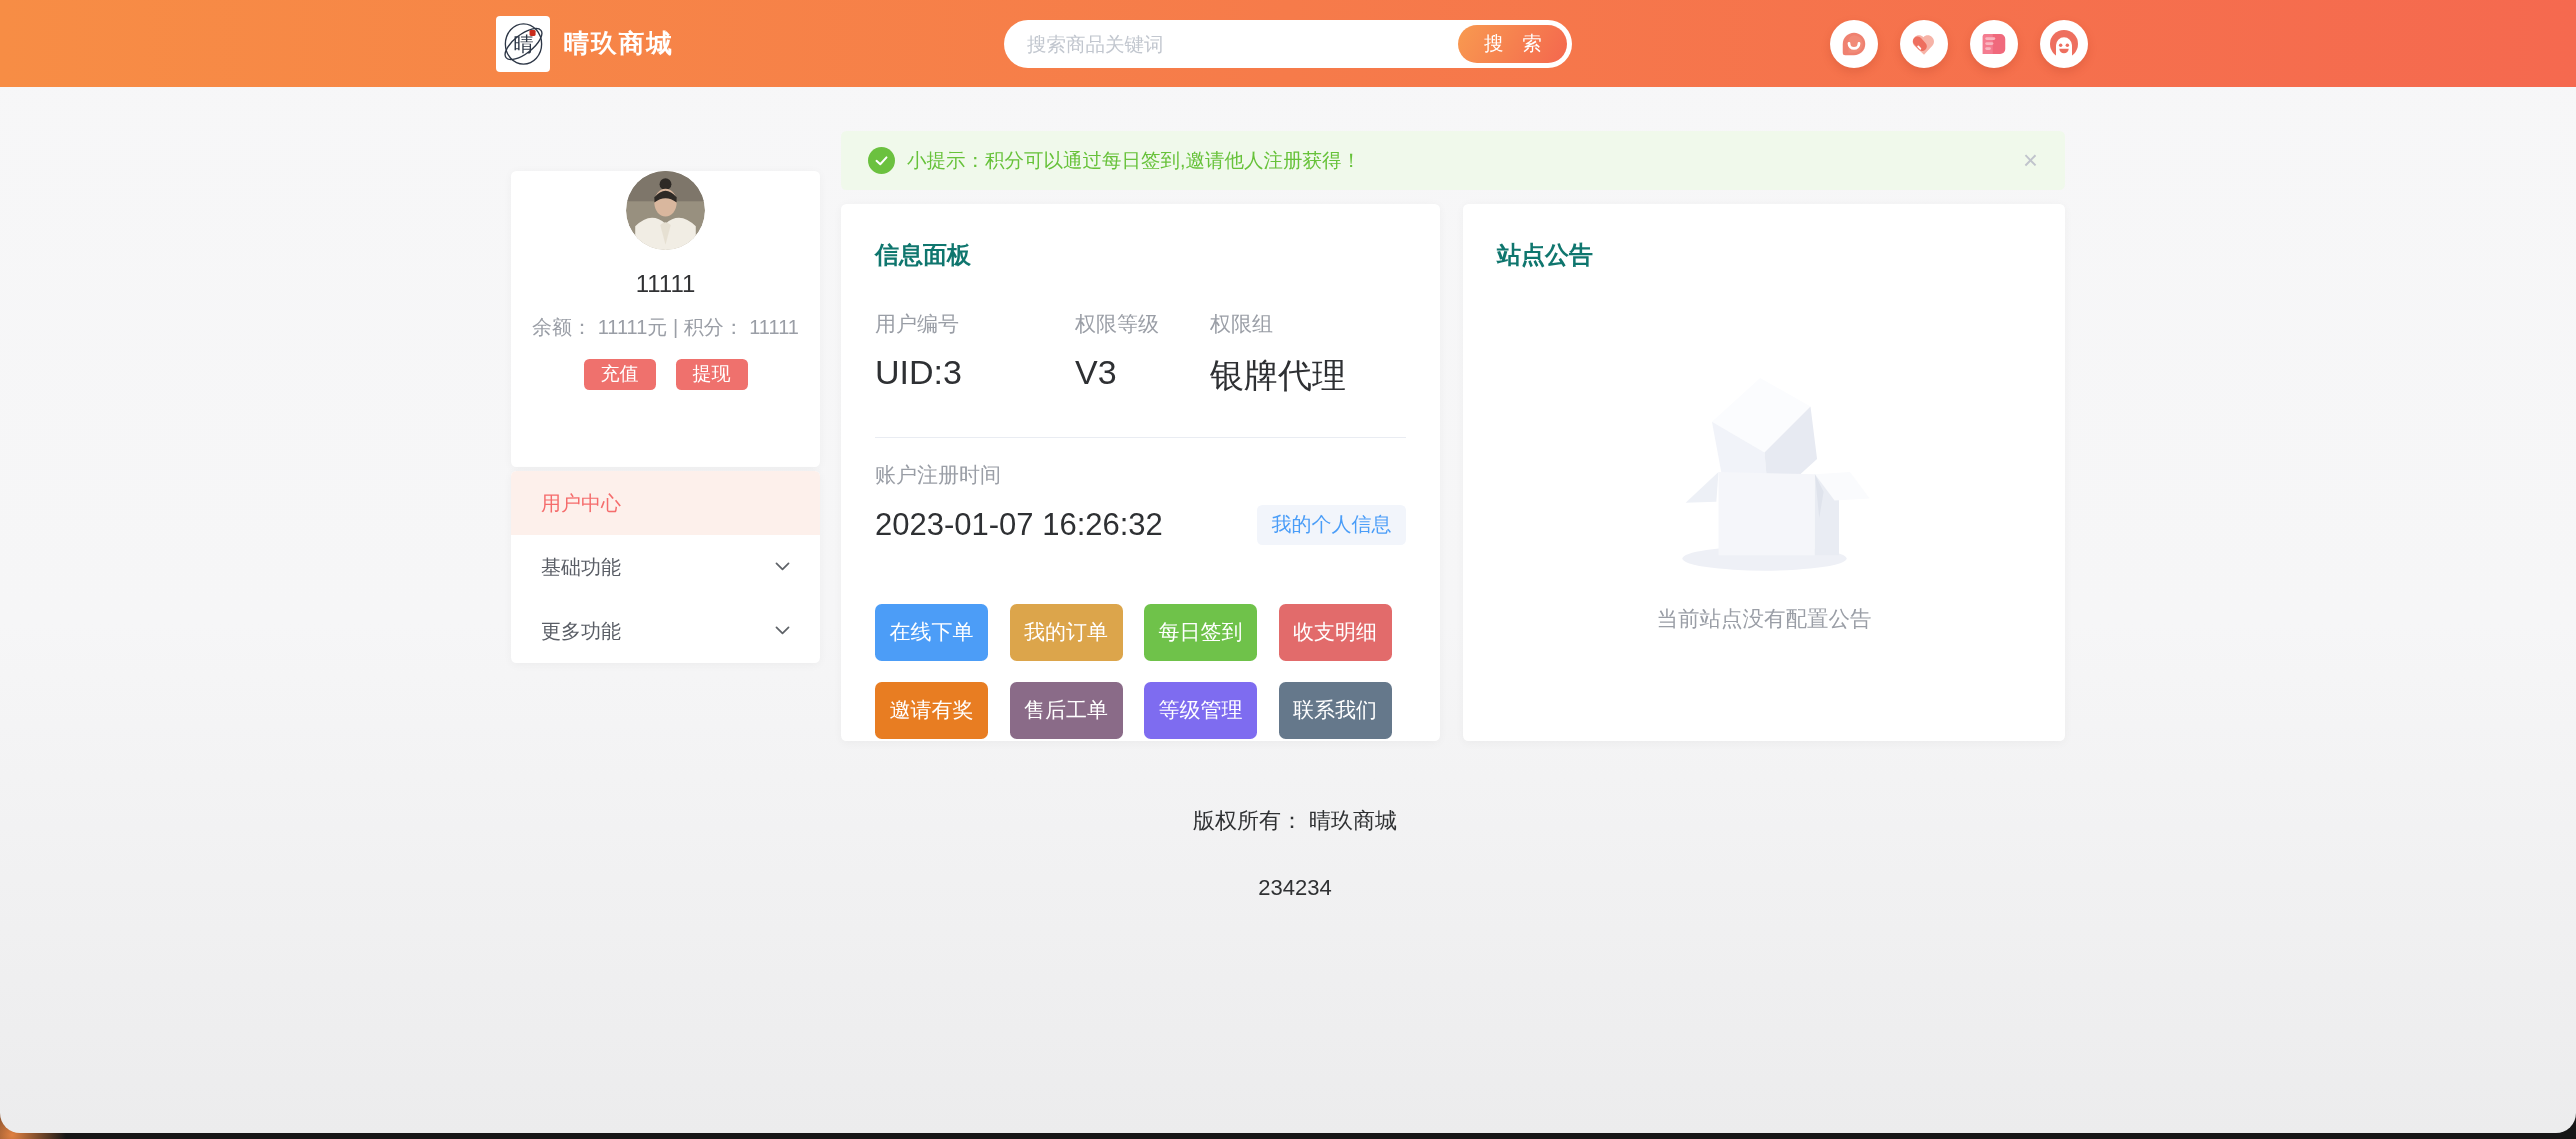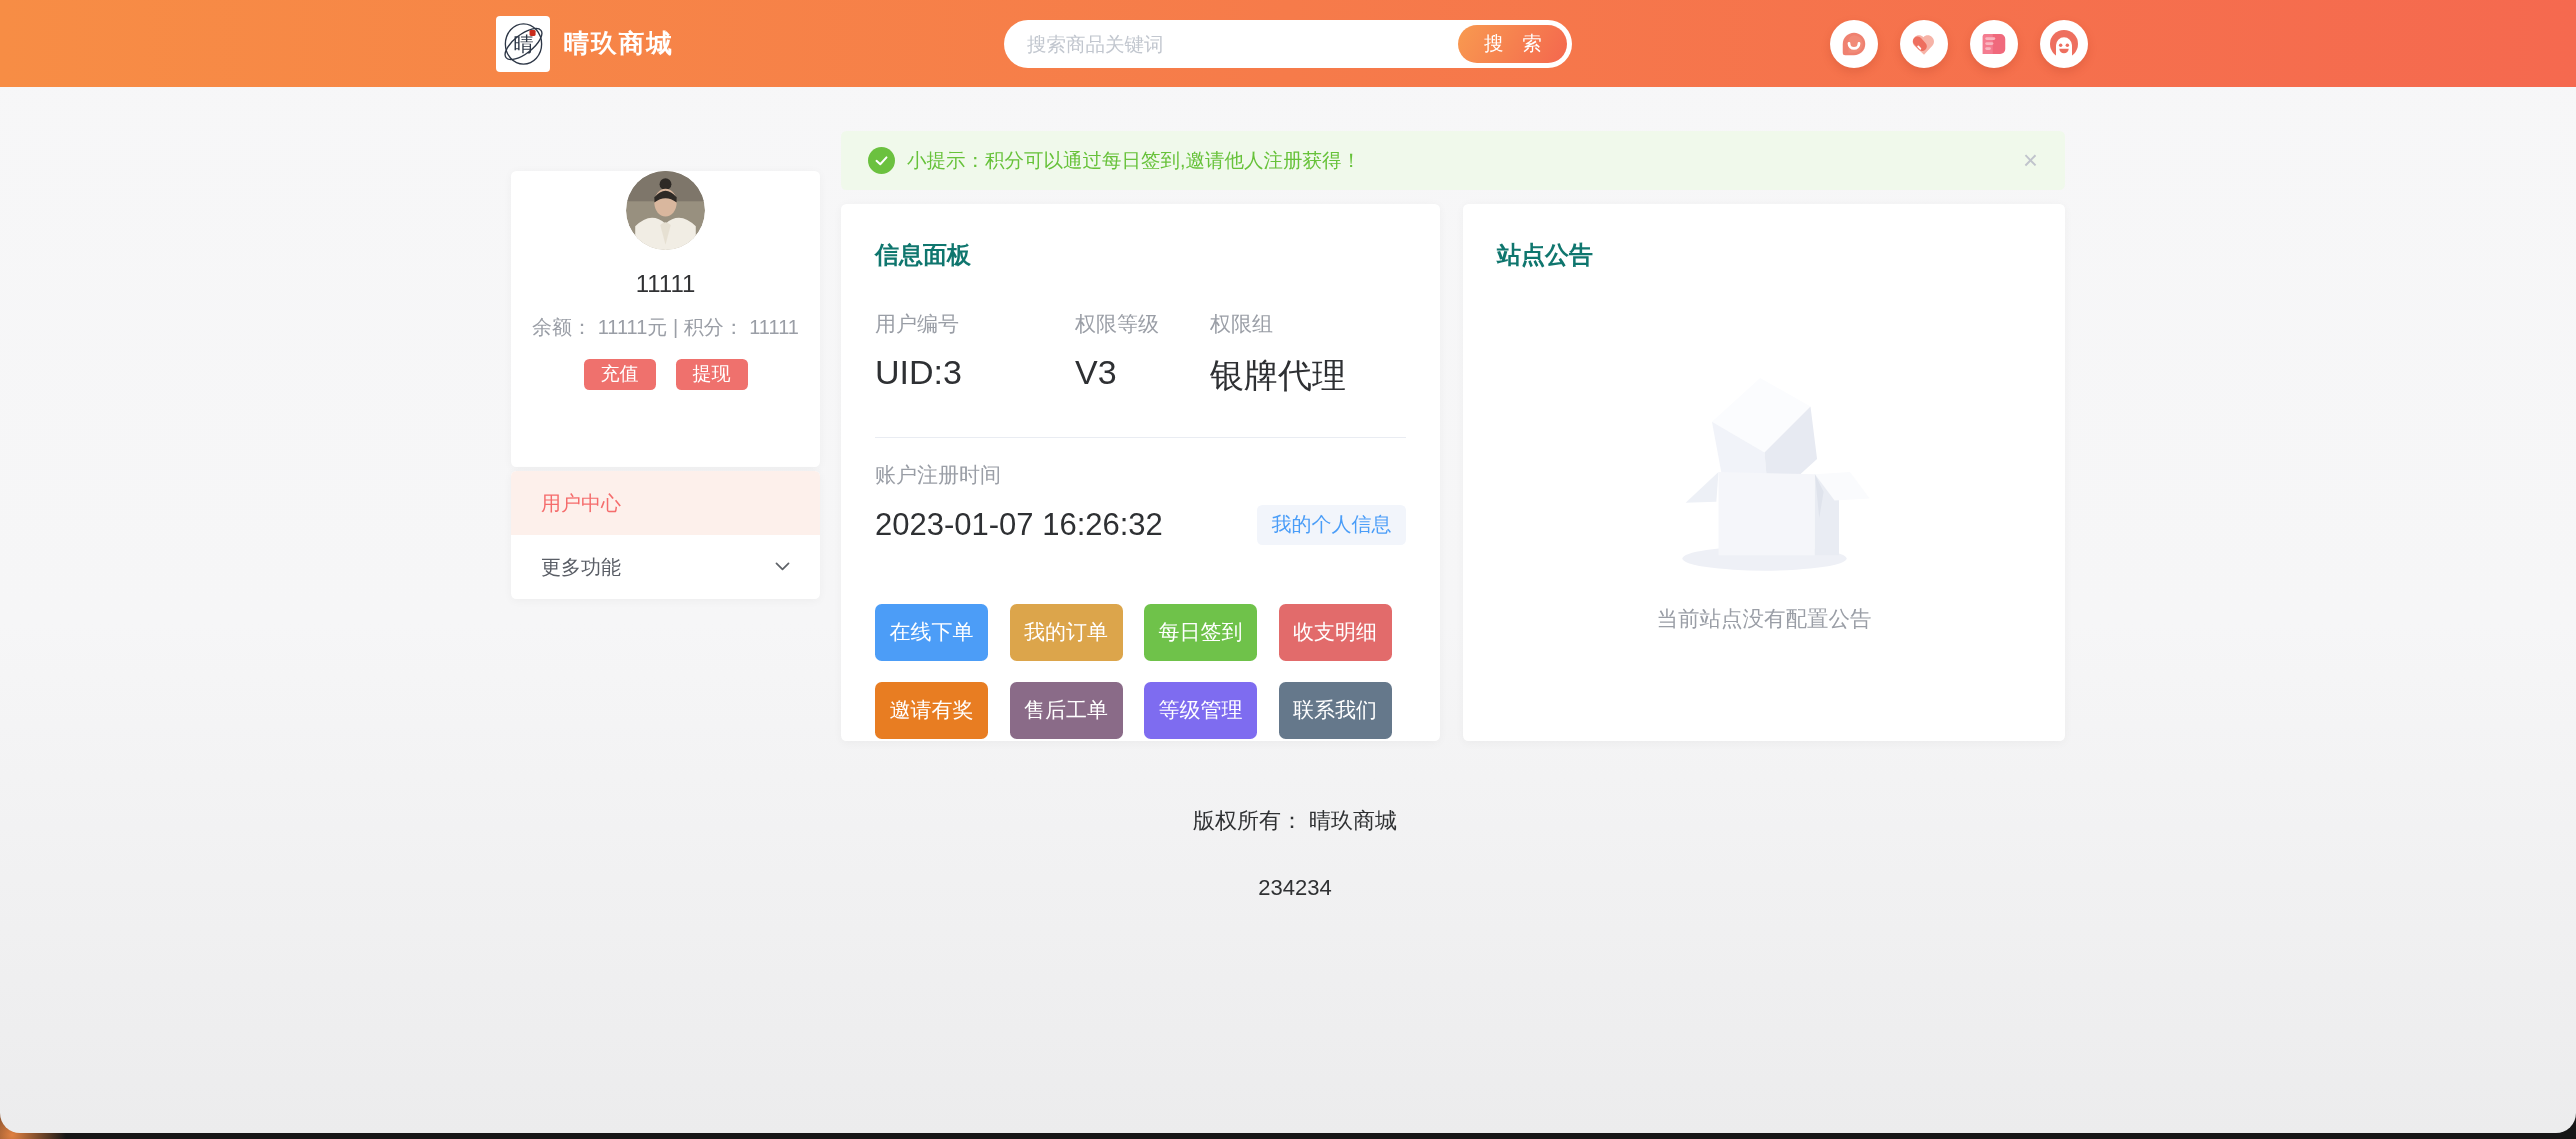--- a/index.html
+++ b/index.html
@@ -176,20 +176,28 @@
         <div class="username">11111</div>
         <div class="balance">余额： 11111元 | 积分： 11111</div>
         <div class="wallet-row">
           <button class="wallet-btn">充值</button>
           <button class="wallet-btn">提现</button>
         </div>
       </div>
       <div class="card menu-card">
             <div class="menu-row active">
               <span>用户中心</span>
+            </div>
+            <div class="menu-row">
+              <span>基础功能</span>
+              <span class="chev">
+                <svg width="15" height="9.4" viewBox="0 0 22 14">
+                  <path d="M2 2l9 9 9-9" stroke="#5f6368" stroke-width="2.6" fill="none" stroke-linecap="round" stroke-linejoin="round"></path>
+                </svg>
+              </span>
             </div>
             <div class="menu-row">
               <span>更多功能</span>
               <span class="chev">
                 <svg width="15" height="9.4" viewBox="0 0 22 14">
                   <path d="M2 2l9 9 9-9" stroke="#5f6368" stroke-width="2.6" fill="none" stroke-linecap="round" stroke-linejoin="round"></path>
                 </svg>
               </span>
             </div>
           </div>

